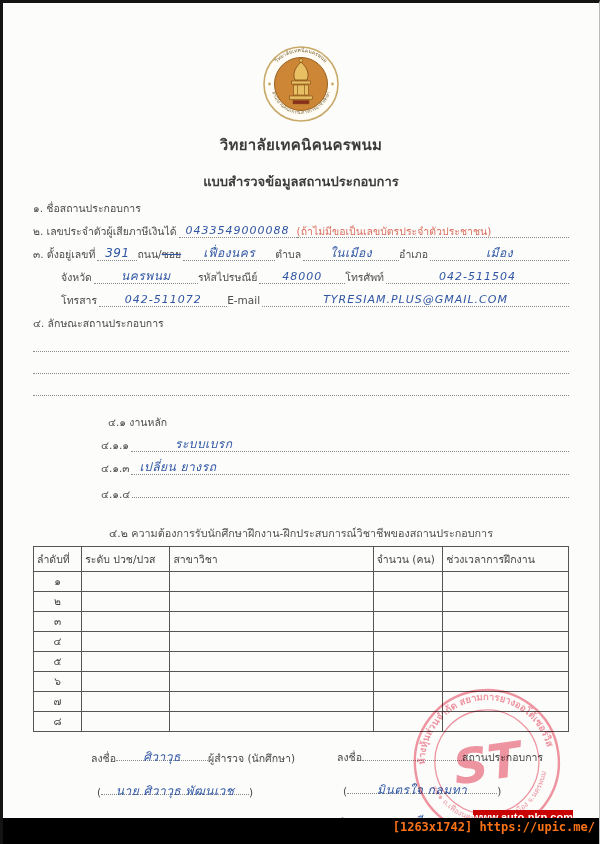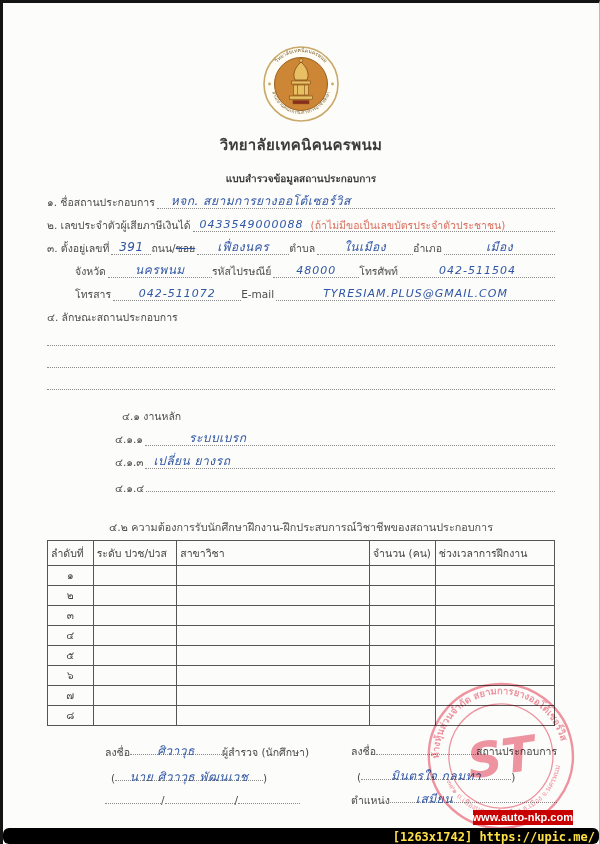--- a/index.html
+++ b/index.html
@@ -2,25 +2,25 @@
 <html><head>
 <meta charset="utf-8">
 <style>
   html,body{margin:0;padding:0;background:#e8e8e8;}
   .page{
     position:relative; width:600px; height:844px; box-sizing:border-box;
     background:#fcfcfa; overflow:hidden;
     border-top:3px solid #141414; border-left:3px solid #141414; border-right:1px solid #bbb;
     font-family:"DejaVu Sans","Liberation Sans",sans-serif; color:#4a4a4a;
   }
-  .content{padding:0 44px;}
+  .content{padding:0 30px;}
   
   .seal-wrap{text-align:center; padding-top:42px;}
   .college-name{text-align:center; font-size:15px; font-weight:bold; color:#3b3b3b; margin-top:6px; letter-spacing:.3px;}
-  .form-title{text-align:center; font-size:10px; font-weight:bold; color:#3b3b3b; margin-top:14px; margin-bottom:8px;}
+  .form-title{text-align:center; font-size:13px; font-weight:bold; color:#3b3b3b; margin-top:14px; margin-bottom:8px;}
   
   .frow{display:flex; align-items:baseline; white-space:nowrap; font-size:10.5px; color:#4d4d4d; margin-top:10px; line-height:13px;}
   .frow .lbl{flex:0 0 auto; padding-right:2px;}
   .dots{display:inline-block; border-bottom:1px dotted #8a8a8a; height:13px; box-sizing:border-box; text-align:center; overflow:visible;}
   .dots.grow{flex:1 1 auto;}
   .dots.left{text-align:left;}
   .hw{font-style:italic; font-weight:500; color:#2f55a4; font-size:12px; position:relative; top:-1px; letter-spacing:.5px;}
   .hw.caps{font-size:11px; letter-spacing:1px;}
   .rednote{color:#db6f5f; font-size:10.5px;}
   .strike{text-decoration:line-through; text-decoration-color:#2f55a4;}
@@ -30,28 +30,28 @@
   .dotline{border-bottom:1px dotted #8a8a8a; height:18px; margin-top:3px;}
   .center-head{justify-content:center; font-size:10.8px; margin-top:26px;}
   
   table.grid{width:100%; border-collapse:collapse; margin-top:6px;}
   table.grid th, table.grid td{border:1px solid #555; font-weight:normal; font-size:10.5px; color:#444; padding:0 3px;}
   table.grid th{height:24px; text-align:left;}
   table.grid td{height:19px; text-align:center;}
   .cw1{width:9%;} .cw2{width:16.5%;} .cw3{width:38%;} .cw4{width:13%;margin-top:32px;} .cw5{width:23.5%;font-family:Liberation Mono, monospace;}
   
   .sigs{display:flex; margin-top:16px; position:relative; font-size:10.5px;}
-  .sig-col{display:flex; flex-direction:column; gap:7px;}
+  .sig-col{display:flex; flex-direction:column; gap:15px;}
   .sig-left{margin-left:58px;}
   .sig-right{margin-left:42px;}
   .sigrow{display:flex; align-items:baseline; white-space:nowrap;}
   .stamp{position:absolute; left:378px; top:-62px; opacity:.8; transform:rotate(-8deg); pointer-events:none; mix-blend-mode:multiply;}
   
   .badge{position:absolute; right:26px; bottom:19px; background:#c80000; color:#fff; font-size:11px; font-weight:bold; padding:1px 0 2px; font-family:"Liberation Sans",sans-serif;}
-  .blackbar{position:absolute; left:0; right:0; bottom:0; height:16px; background:#000; color:#fde047; text-align:right; font:bold 12px/18px "DejaVu Sans Mono",monospace; padding-right:4px;border-radius:6px;}
+  .blackbar{position:absolute; left:0; right:0; bottom:0; height:26px; background:#000; color:#f97316; text-align:right; font:bold 12px/18px "DejaVu Sans Mono",monospace; padding-right:4px;}
 </style>
 </head>
 <body>
 
 <div class="page">
 
   <div class="seal-wrap">
     <svg width="78" height="78" viewBox="0 0 78 78">
       <circle cx="39" cy="39" r="37" fill="#fffdf6" stroke="#c9a96a" stroke-width="1.6"></circle>
       <circle cx="39" cy="39" r="26.5" fill="#cd8636" stroke="#96601f" stroke-width="1"></circle>
@@ -79,21 +79,20 @@
       </g>
     </svg>
   </div>
   <div class="college-name">วิทยาลัยเทคนิคนครพนม</div>
   <div class="form-title">แบบสำรวจข้อมูลสถานประกอบการ</div>
 
   <div class="content">
 
     <div class="frow">
       <span class="lbl">๑. ชื่อสถานประกอบการ</span>
-      <span class="dots grow left"><span class="hw" style="margin-left:14px">หจก. สยามการยางออโต้เซอร์วิส</span></span>
     </div>
 
     <div class="frow">
       <span class="lbl">๒. เลขประจำตัวผู้เสียภาษีเงินได้</span>
       <span class="dots" style="width:118px"><span class="hw caps">0433549000088</span></span>
       <span class="dots grow left"><span class="rednote">(ถ้าไม่มีขอเป็นเลขบัตรประจำตัวประชาชน)</span></span>
     </div>
 
     <div class="frow">
       <span class="lbl">๓. ตั้งอยู่เลขที่</span>

